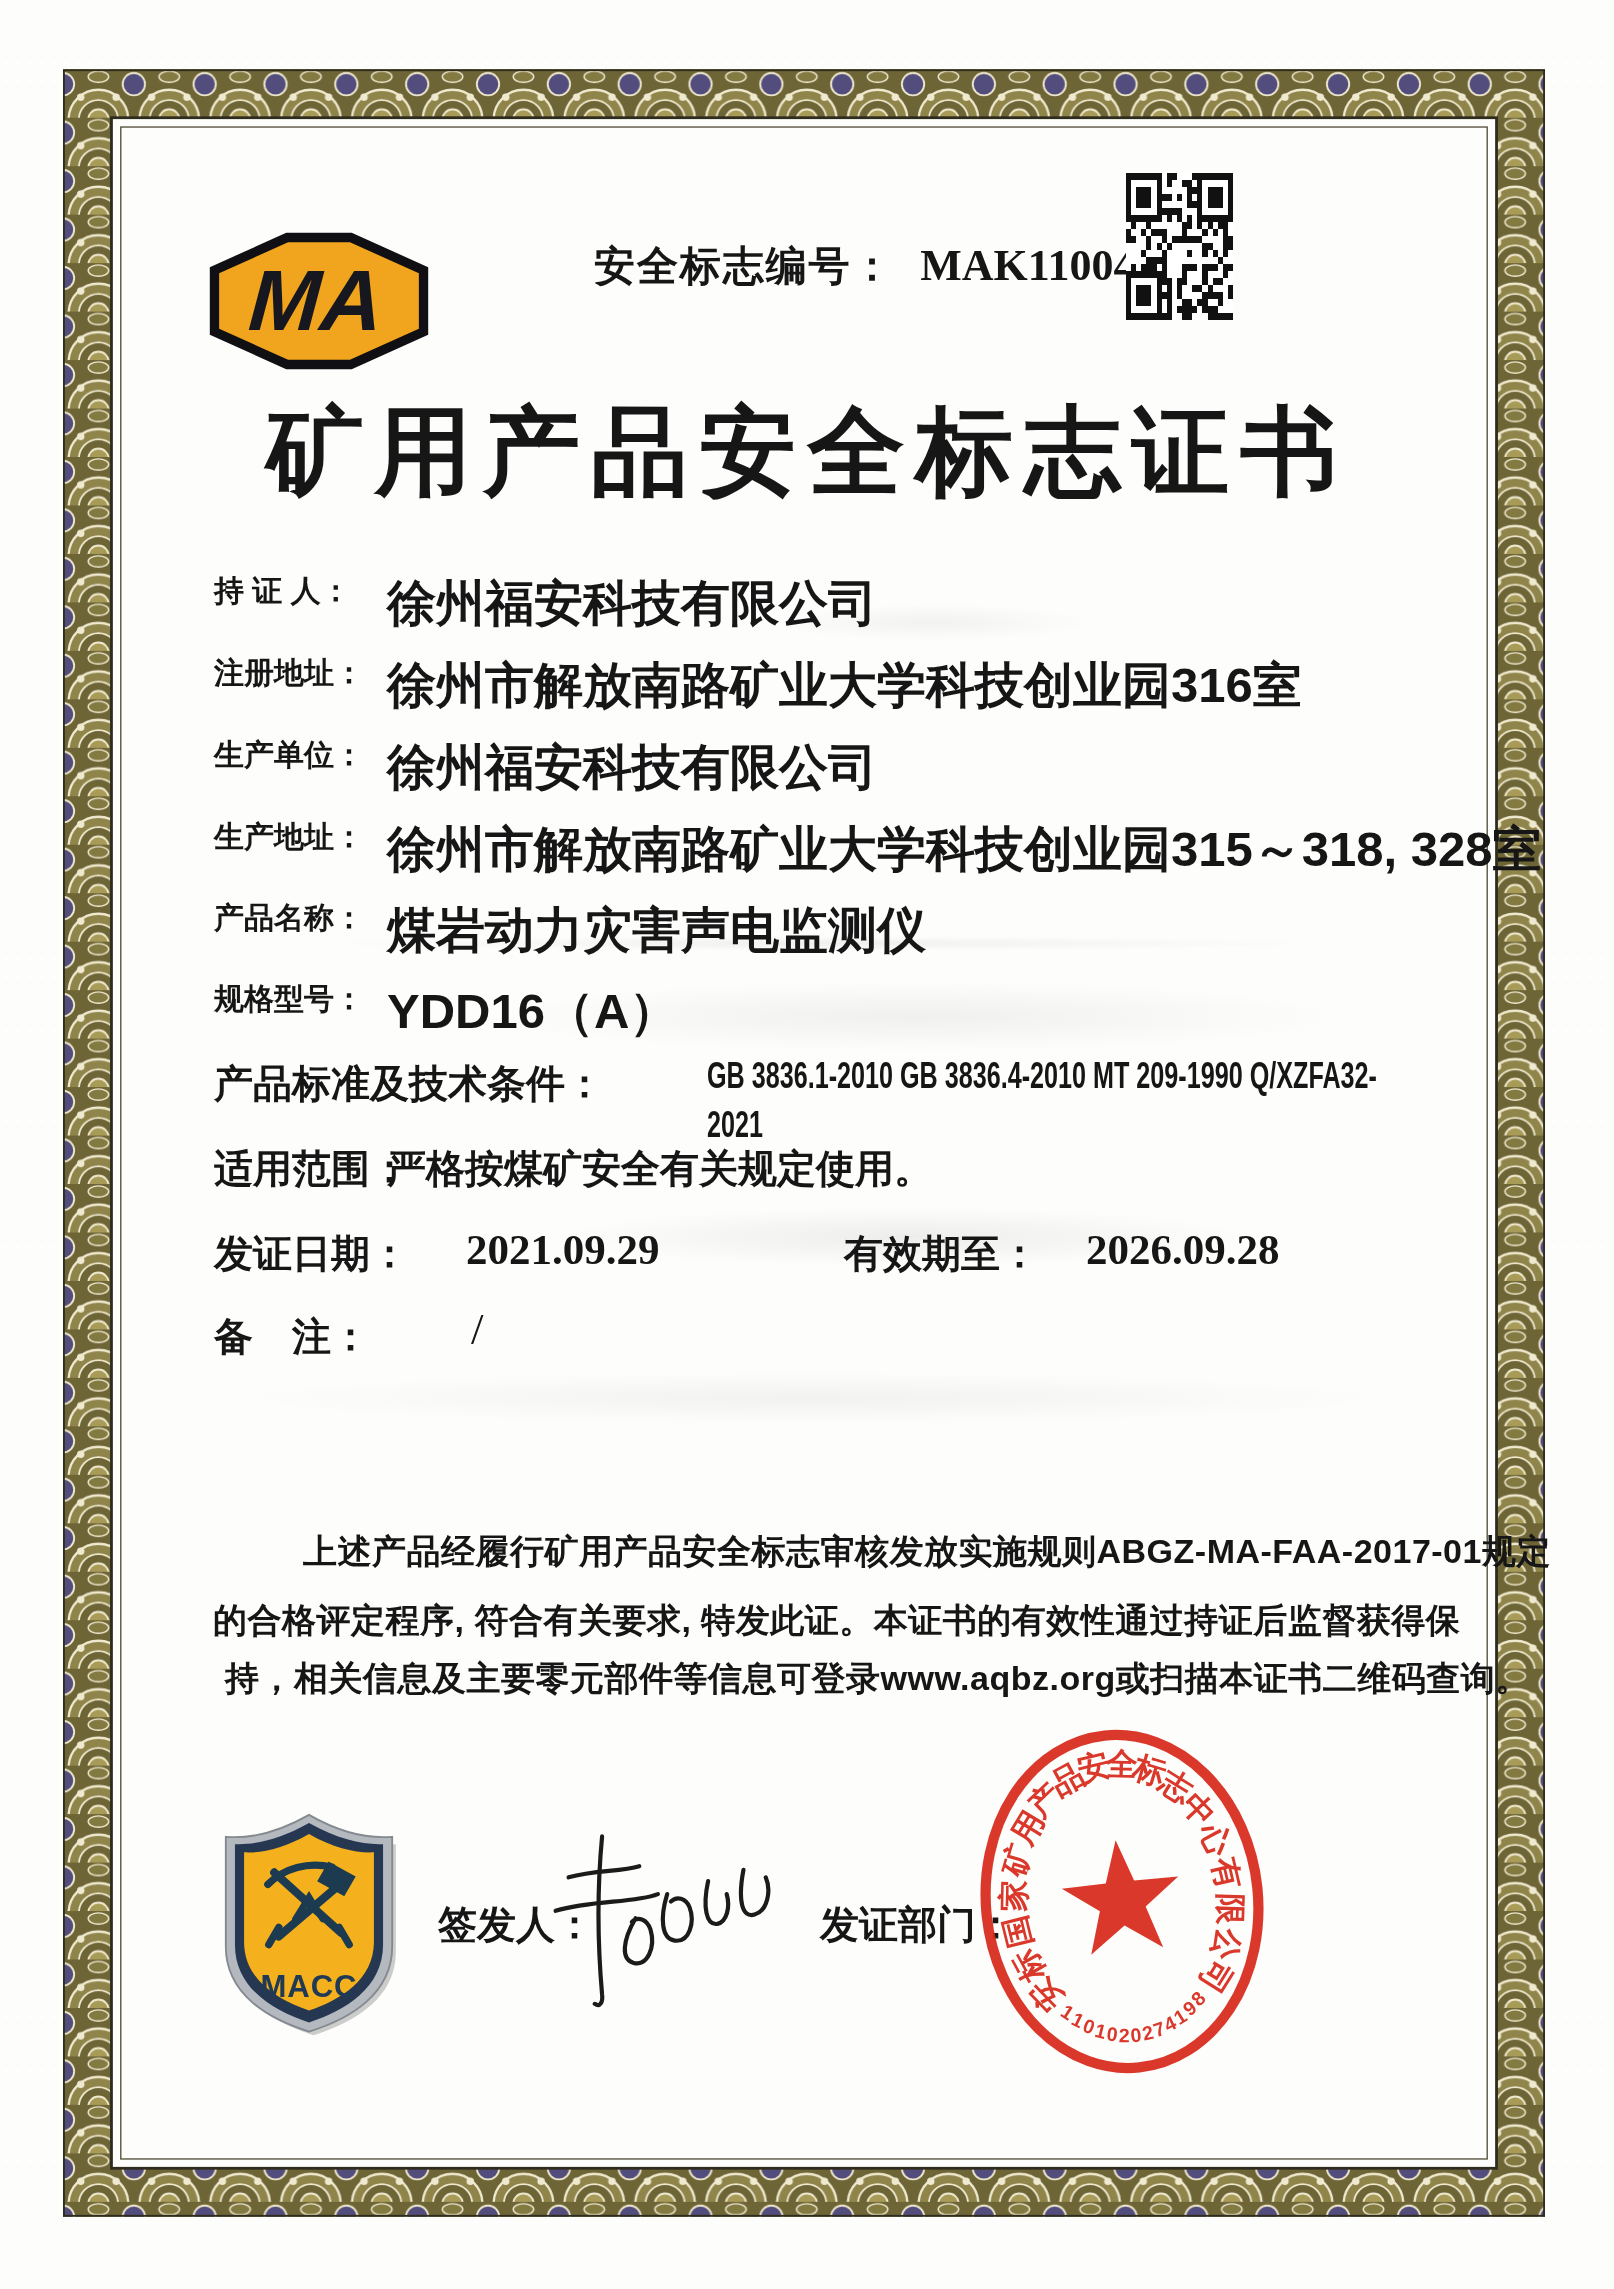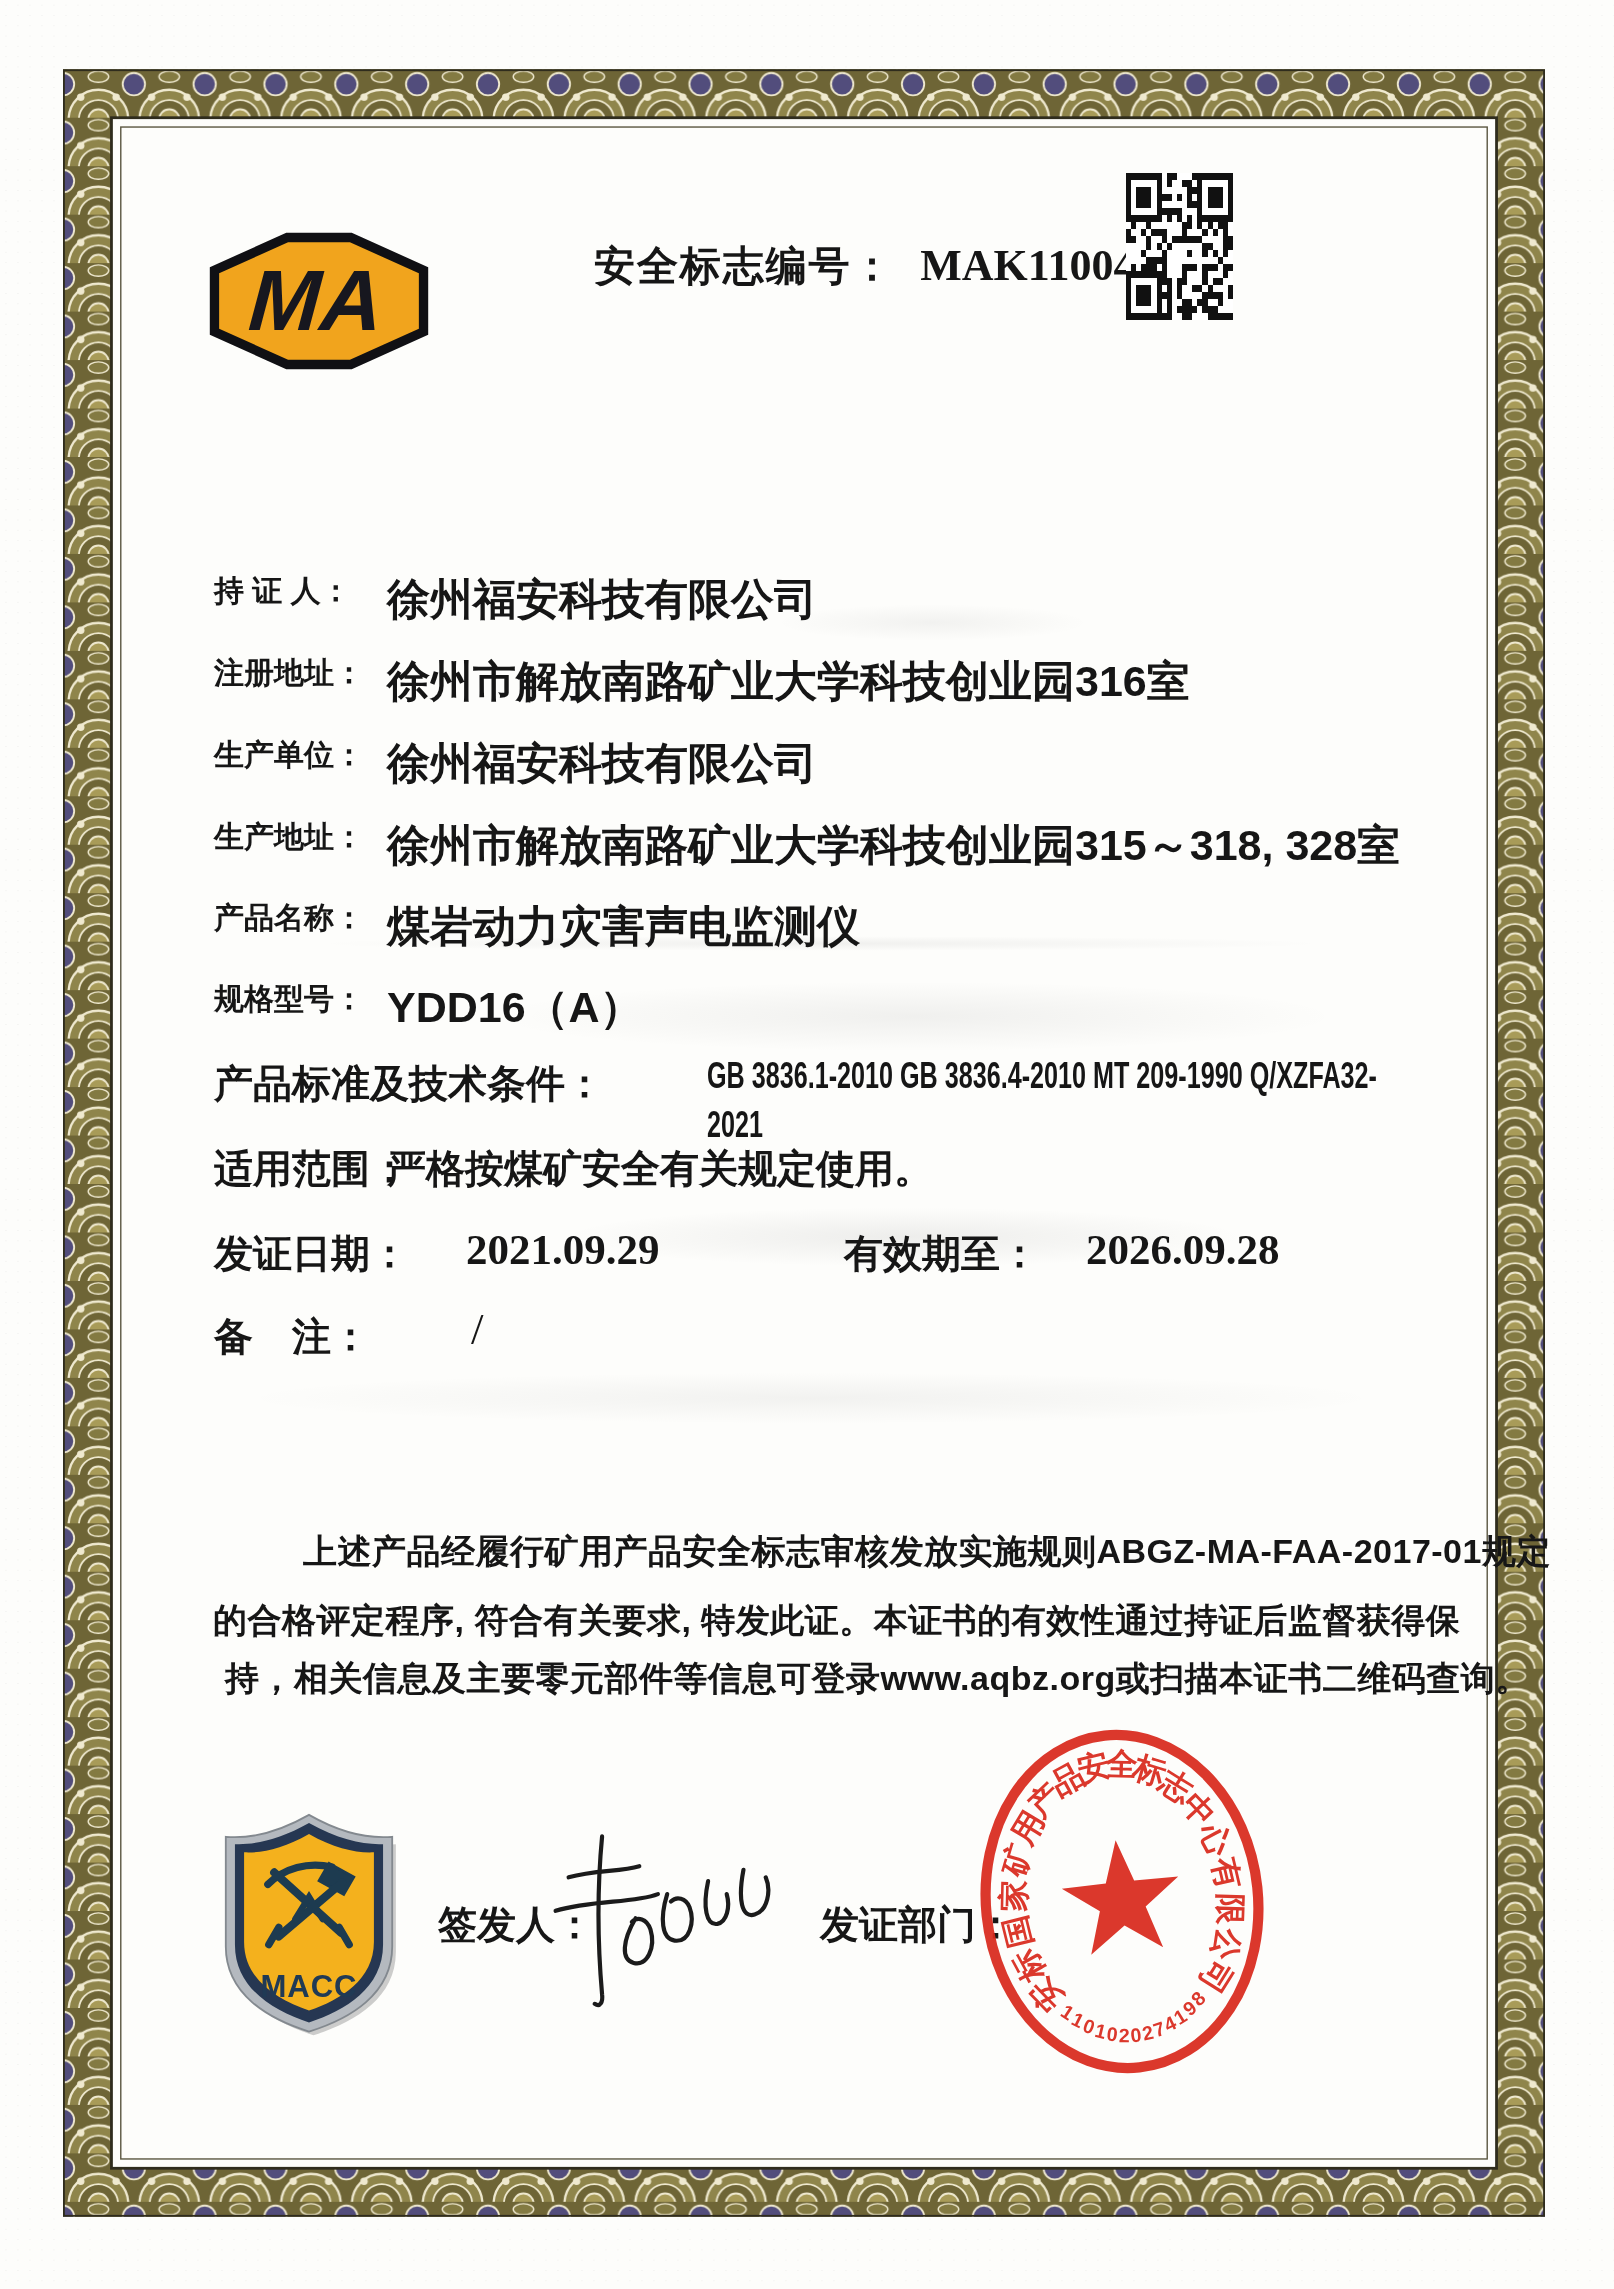--- a/index.html
+++ b/index.html
@@ -36,21 +36,21 @@
   .qr{left:1126px;top:173px;width:107px;height:147px;}
   
   .title{
     left:0;top:388px;width:1615px;text-align:center;
     font-family:"Liberation Serif","DejaVu Serif",serif;
     font-size:97px;font-weight:900;letter-spacing:11.2px;white-space:nowrap;
   }
   
   .frow{white-space:nowrap;}
   .flabel{position:absolute;left:214px;font-size:30px;font-weight:bold;}
-  .fvalue{position:absolute;left:387px;font-size:43px;font-weight:bold;white-space:nowrap;}
+  .fvalue{position:absolute;left:387px;font-size:49px;font-weight:bold;white-space:nowrap;}
   .r1{top:571px;} .r2{top:653px;} .r3{top:735px;} .r4{top:817px;} .r5{top:898px;} .r6{top:979px;}
   .std-label{left:214px;top:1057px;font-size:39px;font-weight:bold;}
   .std-line{left:707px;font-size:37px;font-weight:bold;transform:scaleX(0.68);transform-origin:left top;white-space:nowrap;}
   .std-l1{top:1055px;} .std-l2{top:1104px;}
   .scope-label{left:214px;top:1142px;font-size:39px;font-weight:bold;}
   .scope-value{left:387px;top:1142px;font-size:39px;font-weight:bold;white-space:nowrap;}
   .date-label{left:214px;top:1227px;font-size:39px;font-weight:bold;}
   .date-value{left:466px;top:1225px;font-family:"Liberation Serif","DejaVu Serif",serif;font-size:43px;font-weight:bold;}
   .expiry-label{left:844px;top:1227px;font-size:39px;font-weight:bold;}
   .expiry-value{left:1086px;top:1225px;font-family:"Liberation Serif","DejaVu Serif",serif;font-size:43px;font-weight:bold;text-align:right;}
@@ -255,20 +255,21 @@
         <rect x="2" y="2" width="3" height="3"></rect>
         <rect x="14" y="0" width="7" height="7"></rect>
         <rect x="15" y="1" width="5" height="5" fill="#fff"></rect>
         <rect x="16" y="2" width="3" height="3"></rect>
         <rect x="0" y="14" width="7" height="7"></rect>
         <rect x="1" y="15" width="5" height="5" fill="#fff"></rect>
         <rect x="2" y="16" width="3" height="3"></rect>
       </g>
   </svg>
 
+  <div class="abs title">矿用产品安全标志证书</div>
 
   <div class="frow">
     <span class="abs flabel r1">持 证 人：</span>
     <span class="abs fvalue r1">徐州福安科技有限公司</span>
     <span class="abs flabel r2">注册地址：</span>
     <span class="abs fvalue r2">徐州市解放南路矿业大学科技创业园316室</span>
     <span class="abs flabel r3">生产单位：</span>
     <span class="abs fvalue r3">徐州福安科技有限公司</span>
     <span class="abs flabel r4">生产地址：</span>
     <span class="abs fvalue r4">徐州市解放南路矿业大学科技创业园315～318, 328室</span>

